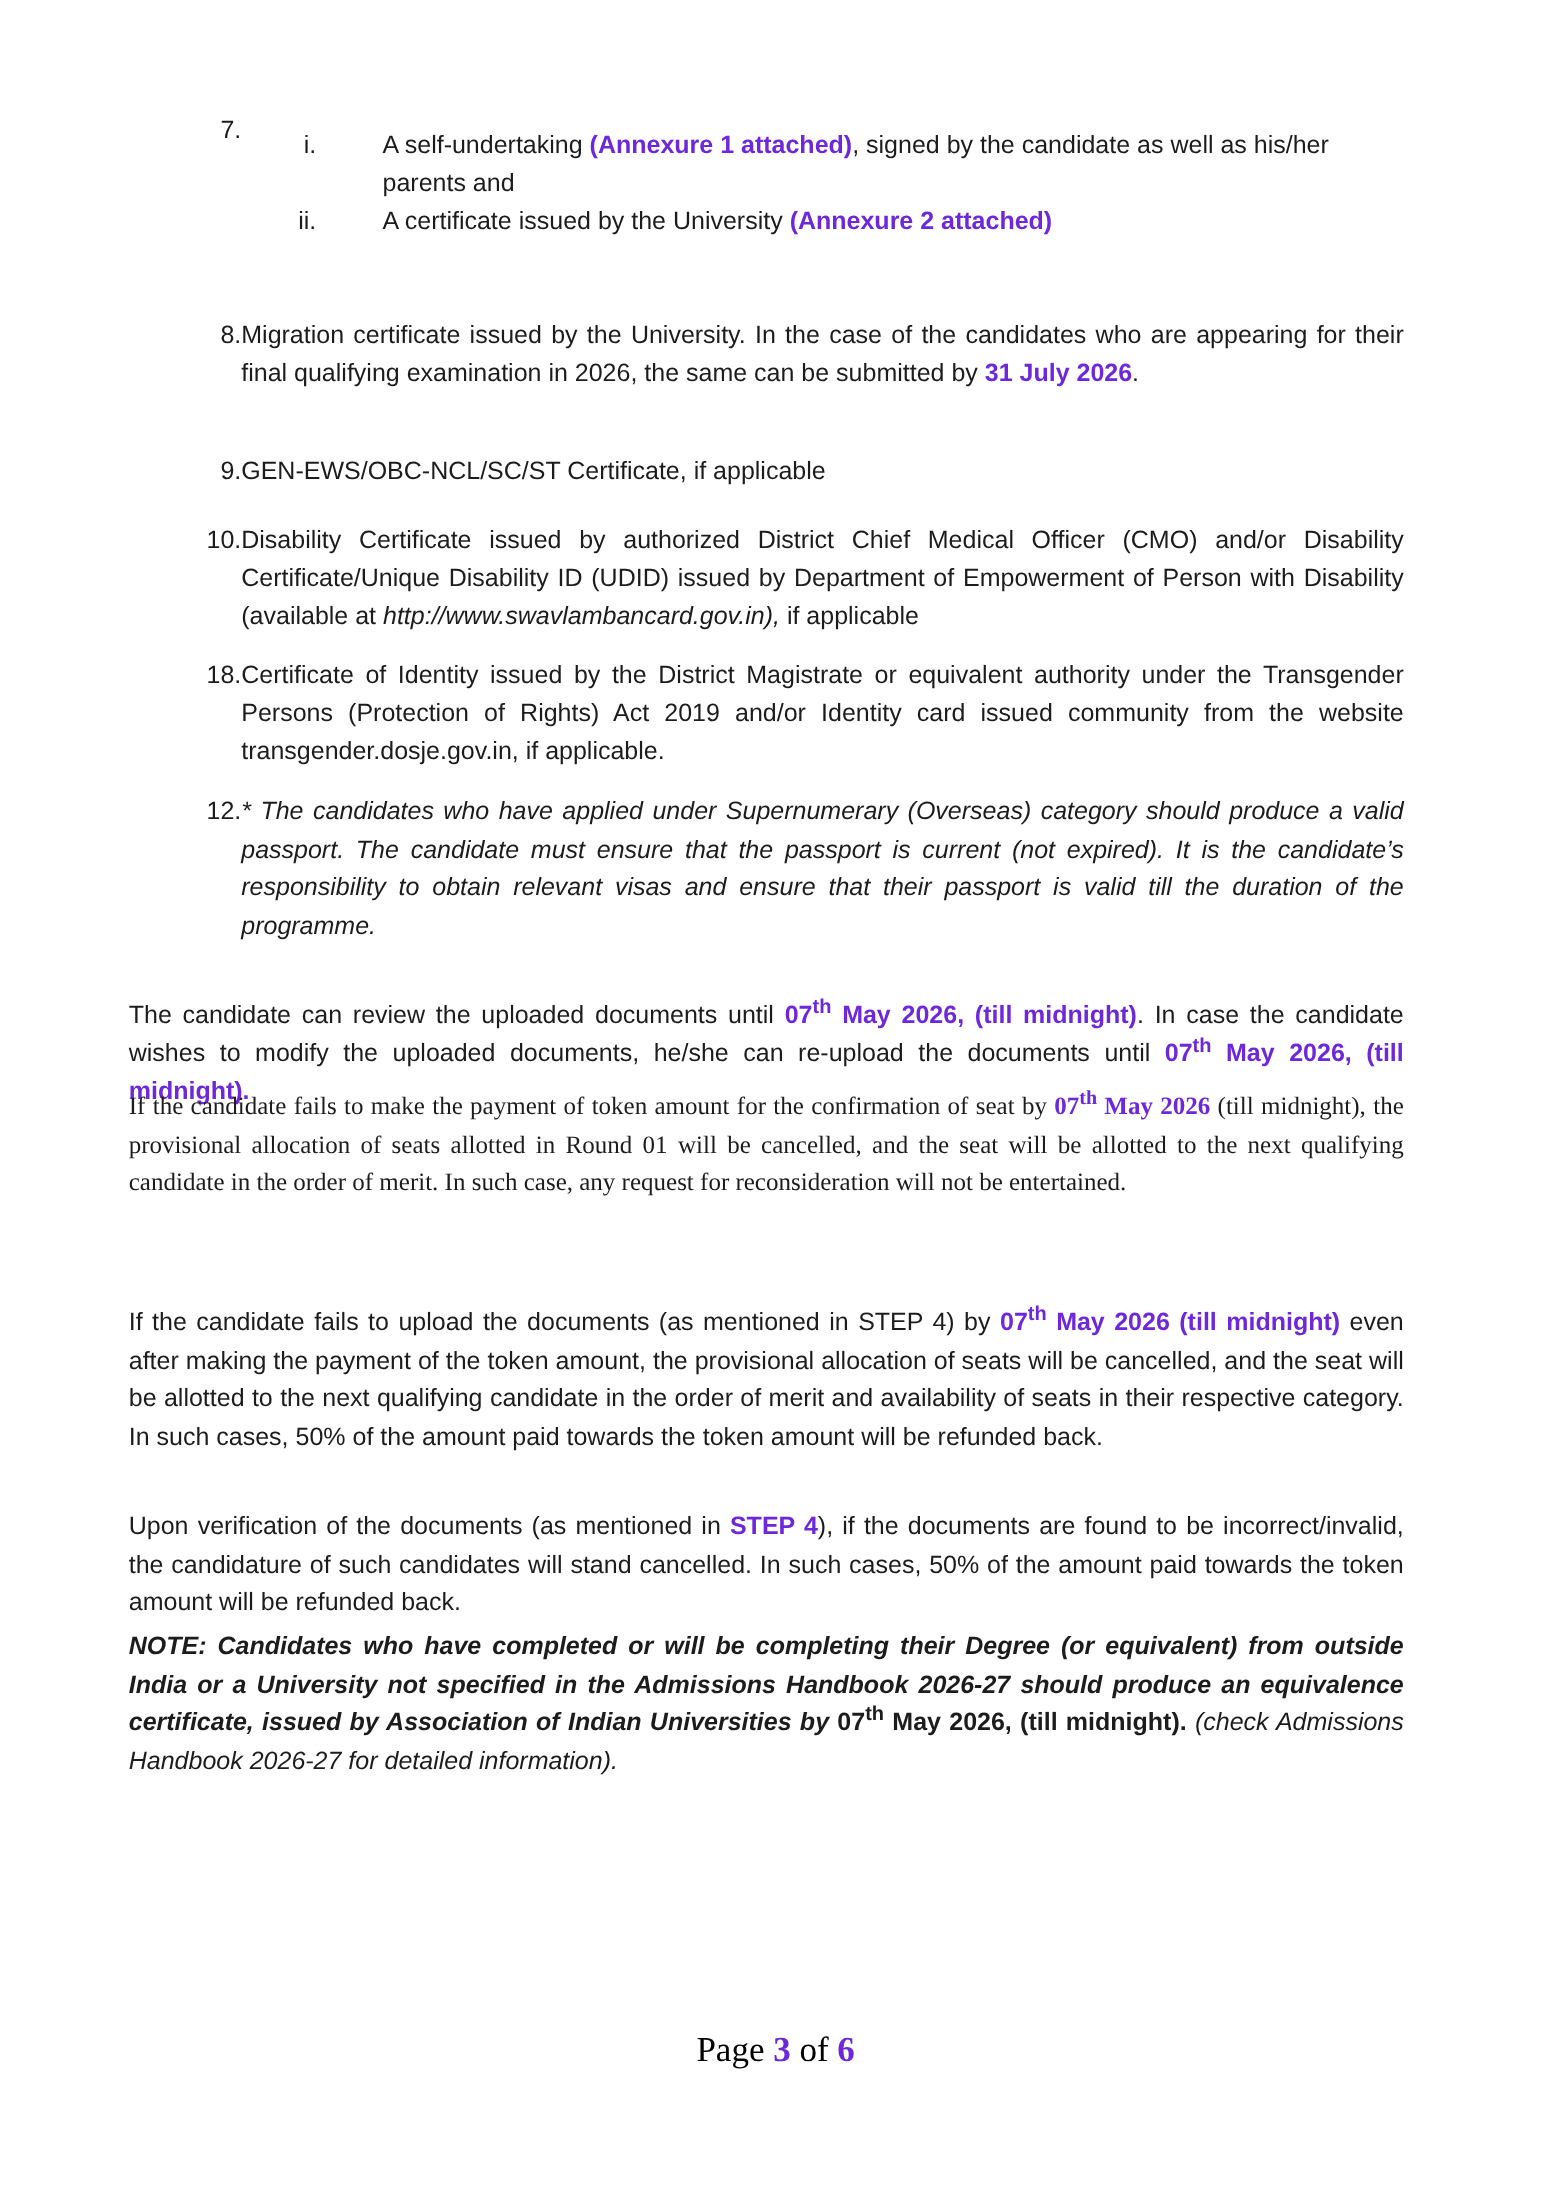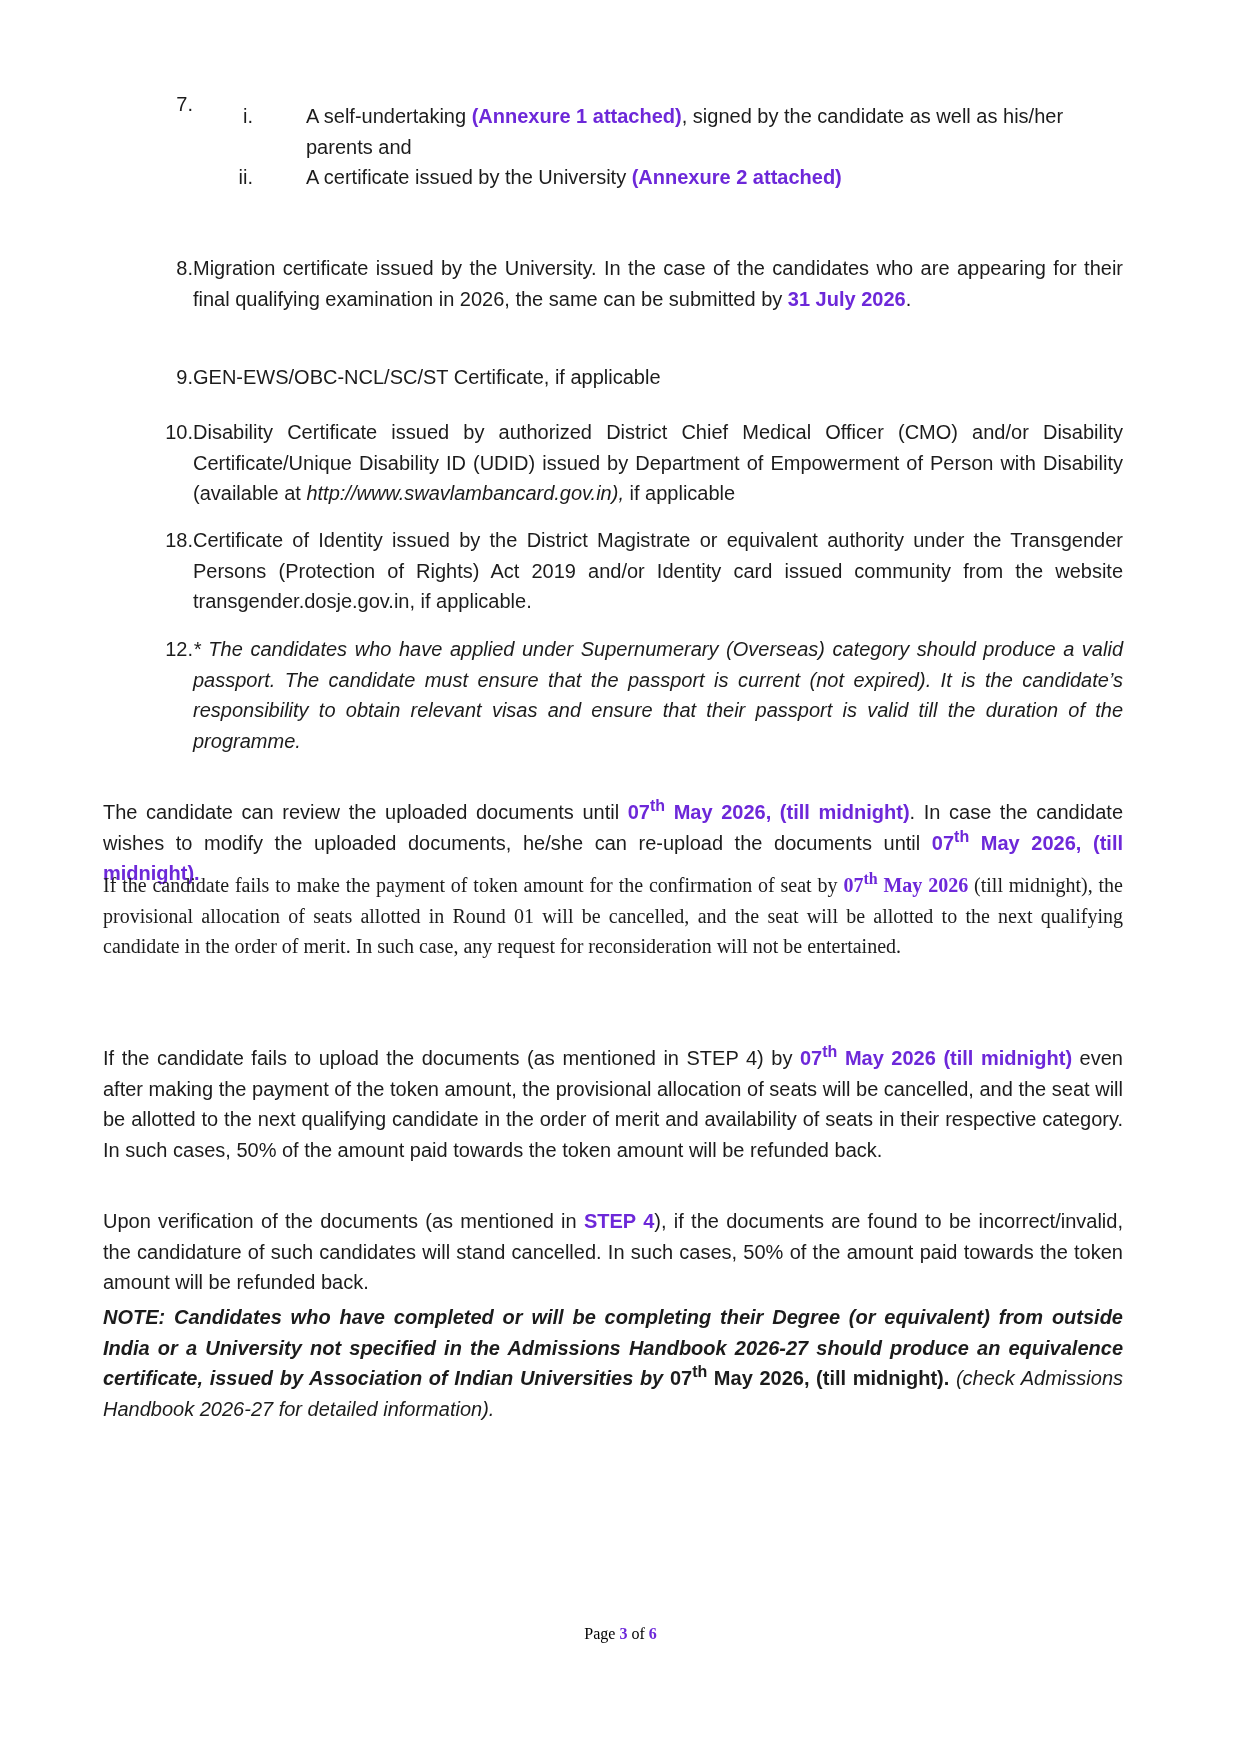--- a/index.html
+++ b/index.html
@@ -17,21 +17,21 @@
     .sub-num { position: absolute; left: 40px; width: 40px; text-align: right; }
     .para { position: absolute; left: 103px; width: 1020px; font-size: 20px; line-height: 30.5px; text-align: justify; }
     b { font-weight: bold; color: #6d28d9; }
     i, .it { font-style: italic; }
     sup { font-size: 16px; line-height: 0; vertical-align: super; }
     .note { font-style: italic; font-weight: bold; }
     .note .plain { font-style: italic; font-weight: normal; }
     .note .nb { font-style: normal; font-weight: bold; }
     .footer {
       position: absolute; left: 0; width: 1241px; top: 1625px; text-align: center;
-      font-family: "Liberation Serif", "DejaVu Serif", serif; font-size: 16px; color: #000;
+      font-family: "Liberation Serif", "DejaVu Serif", serif; font-size: 28px; color: #000;
     }
   </style>
 </head>
 <body>
 
 <div class="page">
 
   <div class="item" style="top:89px;">
     <span class="num">7.</span>
     <div style="margin-top:12px;">

